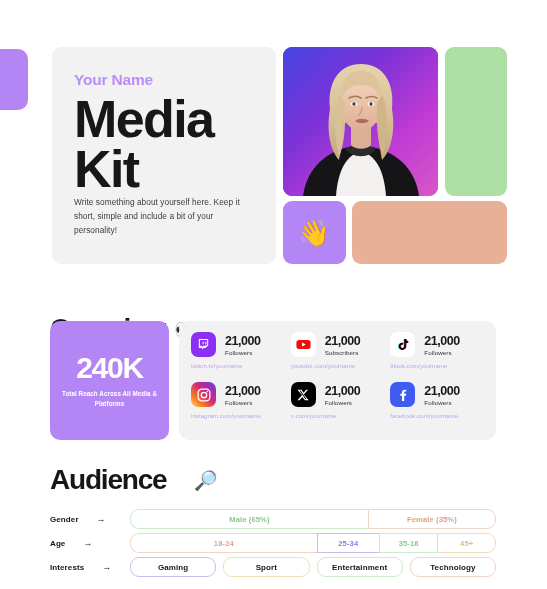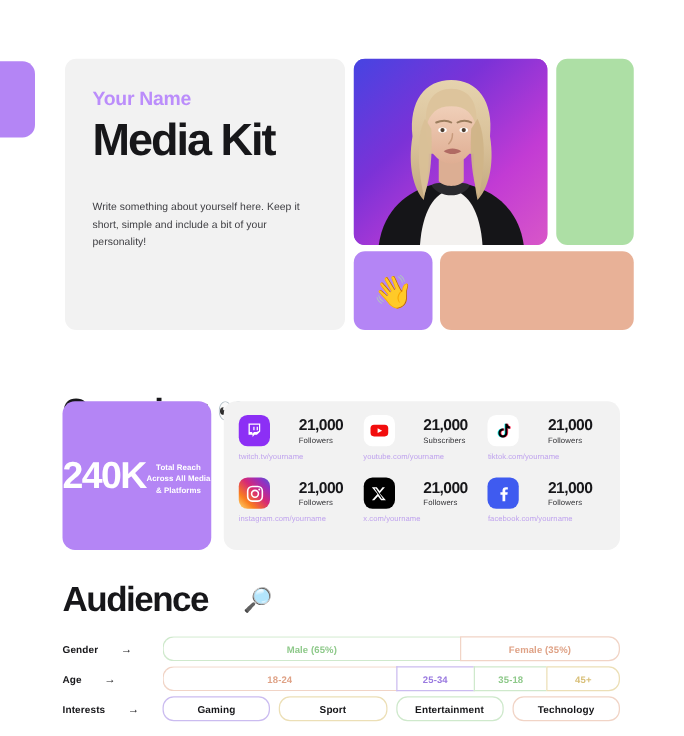--- a/index.html
+++ b/index.html
@@ -33,28 +33,27 @@
   }
   .your-name {
     color: #bb8dfb;
     font-size: 15.5px;
     font-weight: 700;
     letter-spacing: -0.2px;
     line-height: 1.1;
   }
   .media-kit {
     color: #17171a;
-    font-size: 36px;
+    font-size: 52px;
     font-weight: 700;
     letter-spacing: -1.6px;
     line-height: 0.96;
     margin-top: 7px;
   }
   .bio-text {
-    margin-top: 28px;
     color: #3c3c40;
     font-size: 8.3px;
     line-height: 1.72;
     letter-spacing: 0.05px;
   }
 
   .photo-card {
     position: absolute; left: 231px; top: 0;
     width: 155px; height: 149px;
     border-radius: 9px;
@@ -99,21 +98,21 @@
   .section-head .emoji { font-size: 19px; line-height: 1; }
 
   
   .overview-head { left: 50px; top: 283px; margin-top: 32px; }
   .overview { position:absolute; left:50px; top:321px; width:446px; height:119px; display:flex; gap:10px; }
 
   .reach-card {
     width: 119px; height: 119px;
     background: #b485f5;
     border-radius: 10px;
-    display:flex; flex-direction: row;
+    display:flex; flex-direction: column;
     align-items:center; justify-content:center;
   }
   .reach-num {
     color:#ffffff; font-size: 30px; font-weight: 700;
     letter-spacing: -1.3px; line-height: 1;
   }
   .reach-sub {
     color:#ffffff; font-size: 6.3px; font-weight: 700;
     text-align:center; line-height: 1.45; margin-top: 6px;
     letter-spacing: 0.05px;
@@ -124,21 +123,21 @@
     background: #f2f2f2;
     border-radius: 10px;
     padding: 11px 12px 0 12px;
     display: grid;
     grid-template-columns: repeat(3, 1fr);
     grid-auto-rows: 50px;
     column-gap: 6px;
     row-gap: 0px;
   }
   .stat { display: block; }
-  .stat-top { display:flex; align-items:center; gap: 23px; }
+  .stat-top { display:flex; align-items:center; gap: 9px; }
   .stat-icon {
     width: 25px; height: 25px; border-radius: 7px;
     flex: 0 0 25px;
     display:flex; align-items:center; justify-content:center;
     overflow:hidden;
   }
   .stat-texts { line-height: 1; }
   .stat-num {
     font-size: 12.5px; font-weight: 700; color:#17171a;
     letter-spacing: -0.45px; line-height: 1.05;

